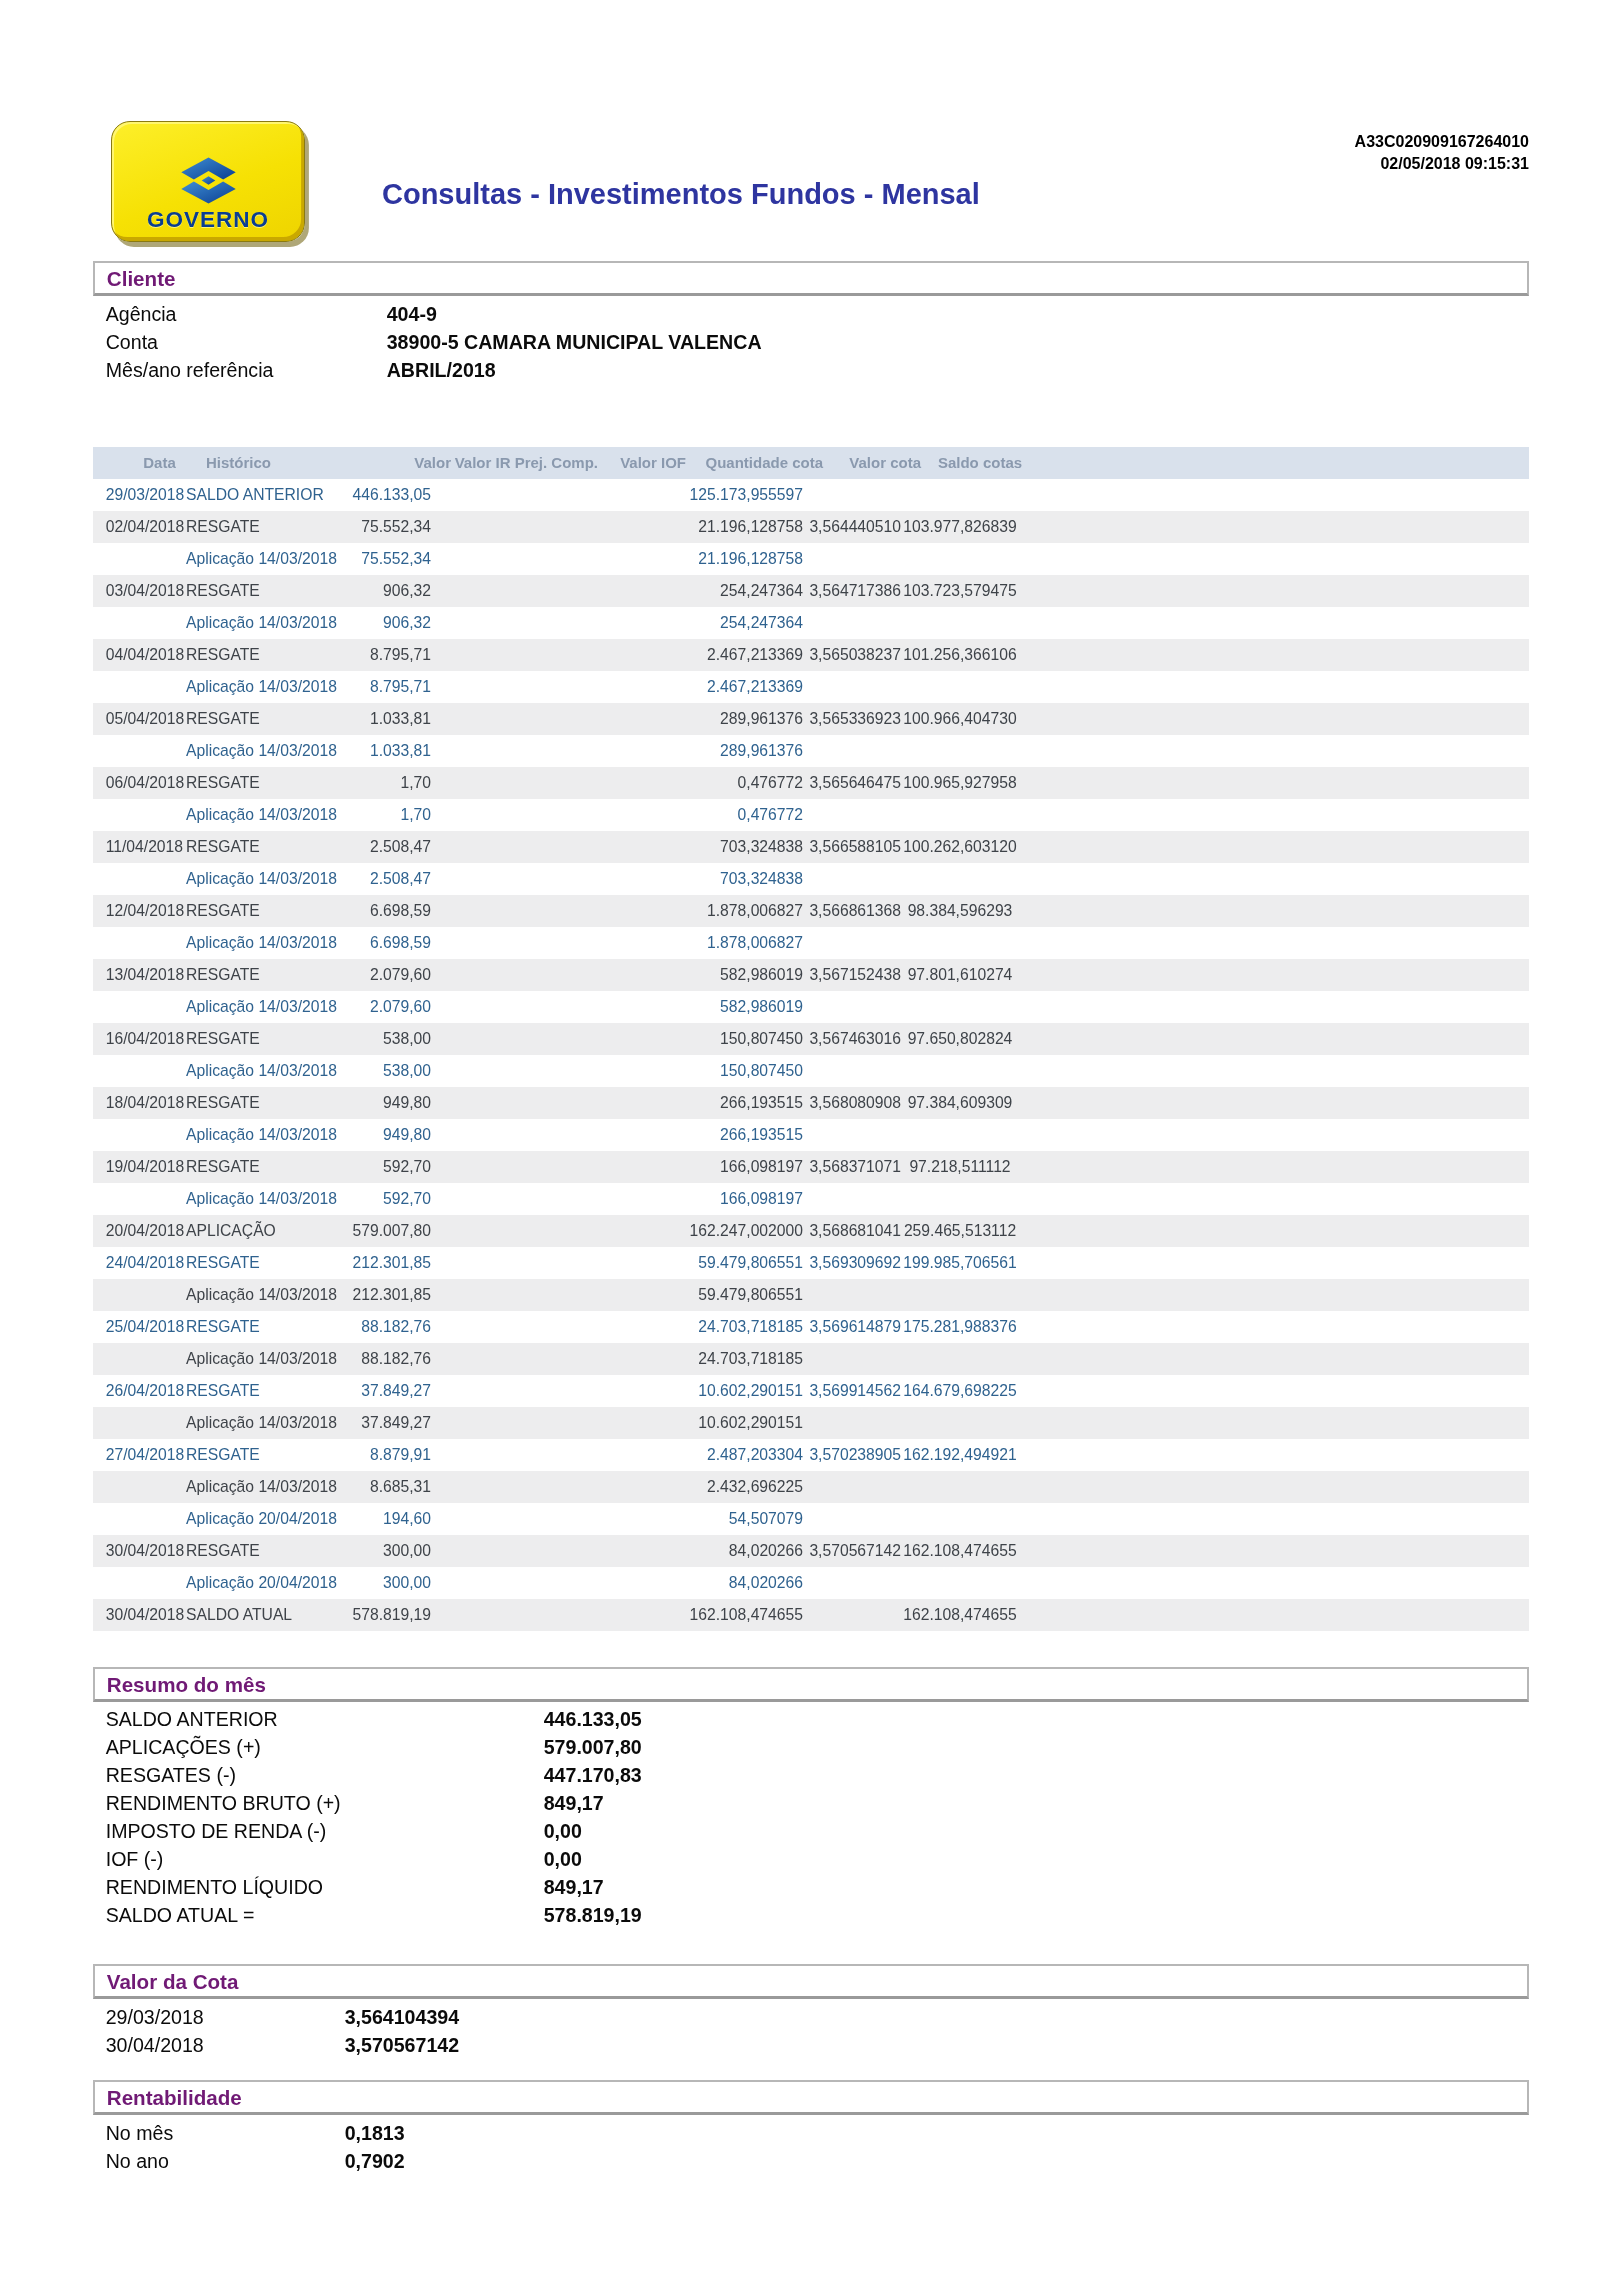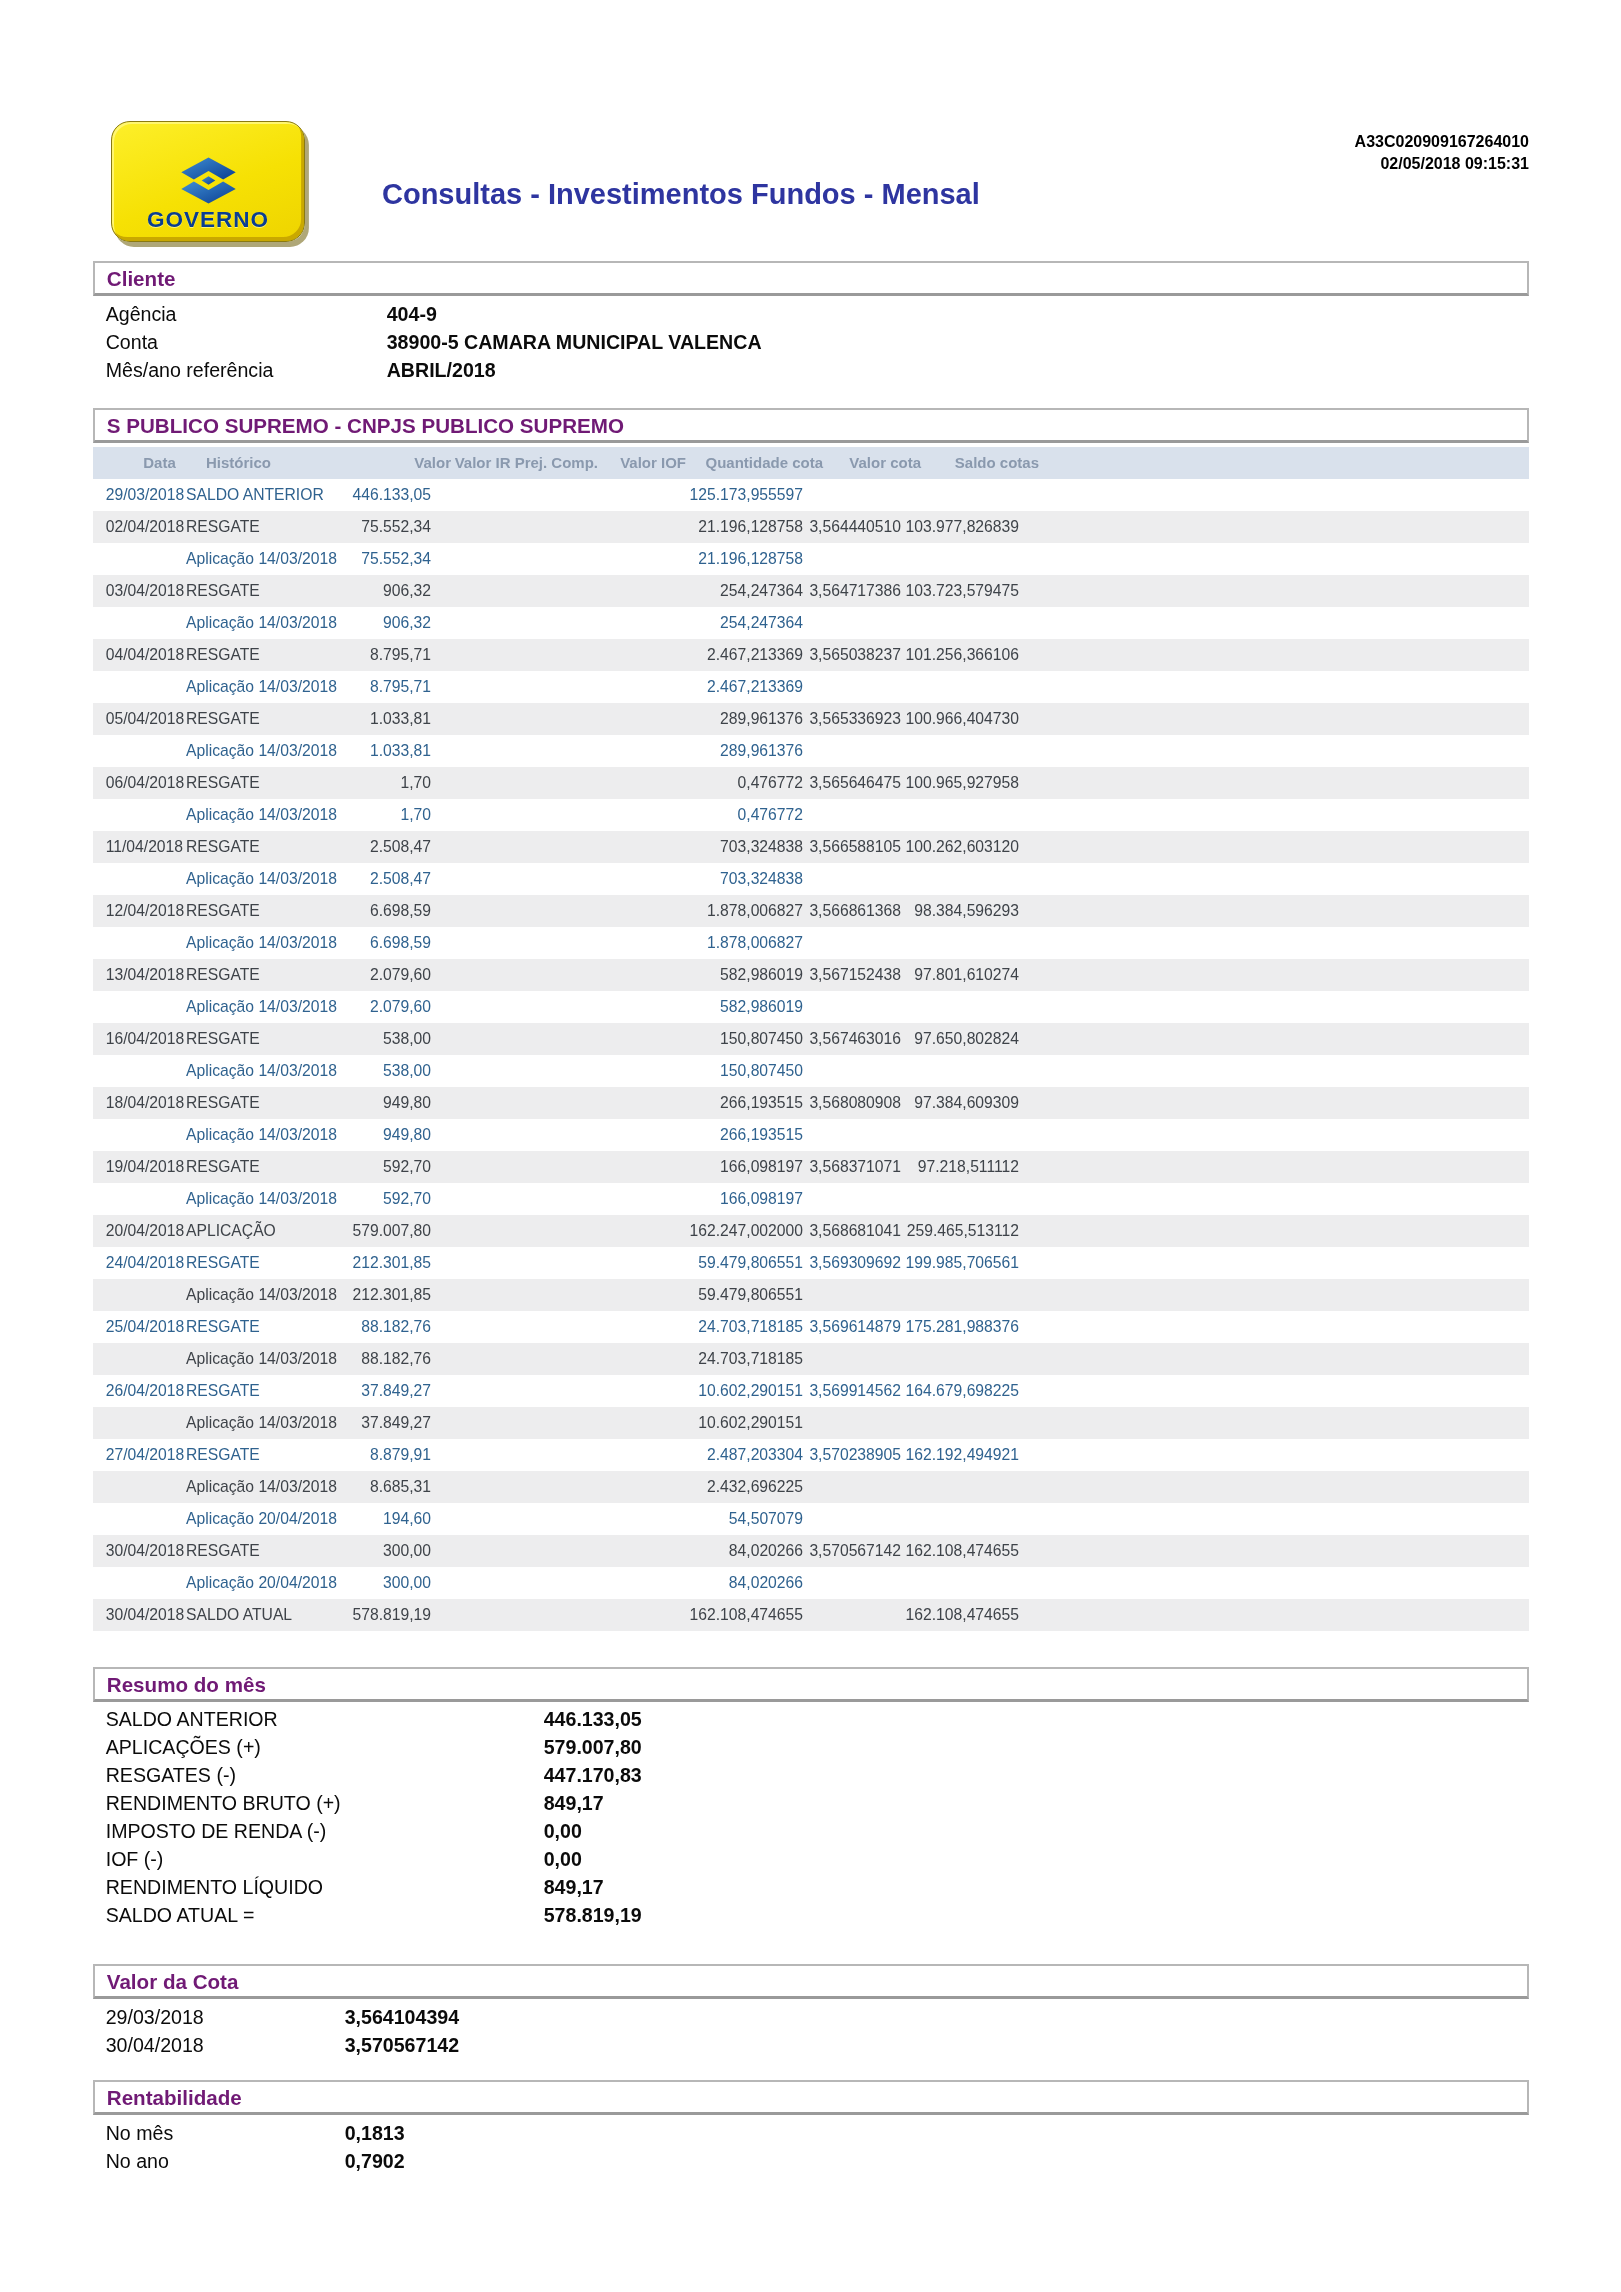--- a/index.html
+++ b/index.html
@@ -41,21 +41,21 @@
   .t-head{height:32px;line-height:32px;background:#d9e1ec;color:#8a99ae;font-weight:bold;font-size:15px;}
   .row-a{background:#ffffff;color:#2f628f;}
   .row-b{background:#ededee;color:#3e4349;}
   .t-row .c0{width:93px; padding-left:12.7px;box-sizing:border-box;}
   .t-row .c1{width:147px;overflow:visible;}
   .t-row .c2{width:98px;text-align:right;}
   .t-row .c3{width:147px;text-align:right;}
   .t-row .c4{width:88px; text-align:right;}
   .t-row .c5{width:137px;text-align:right;}
   .t-row .c6{width:98px;text-align:right;}
-  .t-row .c7{width:118px;text-align:right;}
+  .t-row .c7{width:118px;text-align:center;}
   .t-row .c8{flex:1;}
   .t-head .c0{text-align:center;padding-left:0;margin-left:20px;}
 </style>
 </head>
 <body>
 
 <div id="page">
 
   <div class="logo">
     <svg class="bb-mark" width="67" height="49" viewBox="0 0 64 46">
@@ -73,21 +73,20 @@
   </div>
 
   <div class="page-title">Consultas - Investimentos Fundos - Mensal</div>
 
   <div class="doc-meta">
     <div>A33C020909167264010</div>
     <div>02/05/2018 09:15:31</div>
   </div>
 
   <div class="section-hd" style="top:261px">Cliente</div>
-  <div class="section-hd" style="top:408px">S PUBLICO SUPREMO - CNPJS PUBLICO SUPREMO</div>
   <div class="section-hd" style="top:1667px">Resumo do mês</div>
   <div class="section-hd" style="top:1964px">Valor da Cota</div>
   <div class="section-hd" style="top:2080px">Rentabilidade</div>
 
   <div class="kv-block" id="kv-cliente" style="top:300px">
       <div class="kv-row">
         <span class="kv-label">Agência</span>
         <span class="kv-value">404-9</span>
       </div>
       <div class="kv-row">

